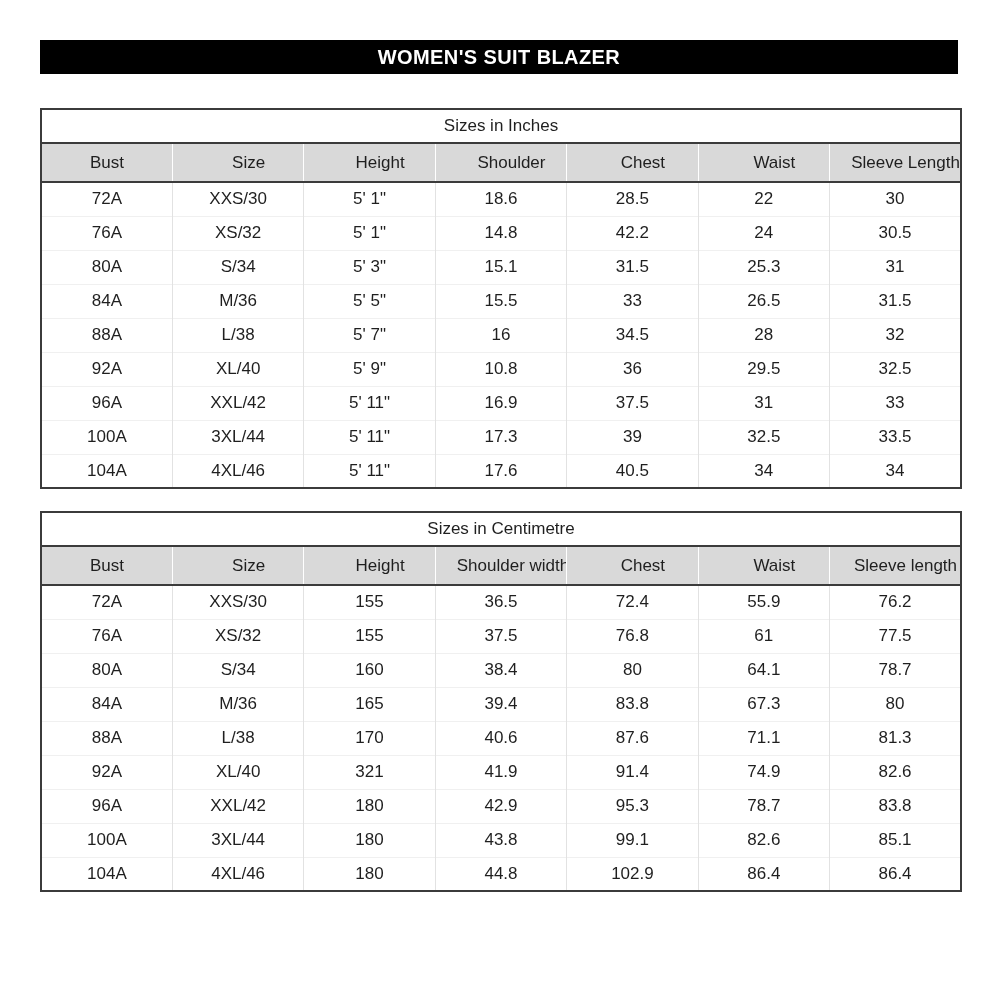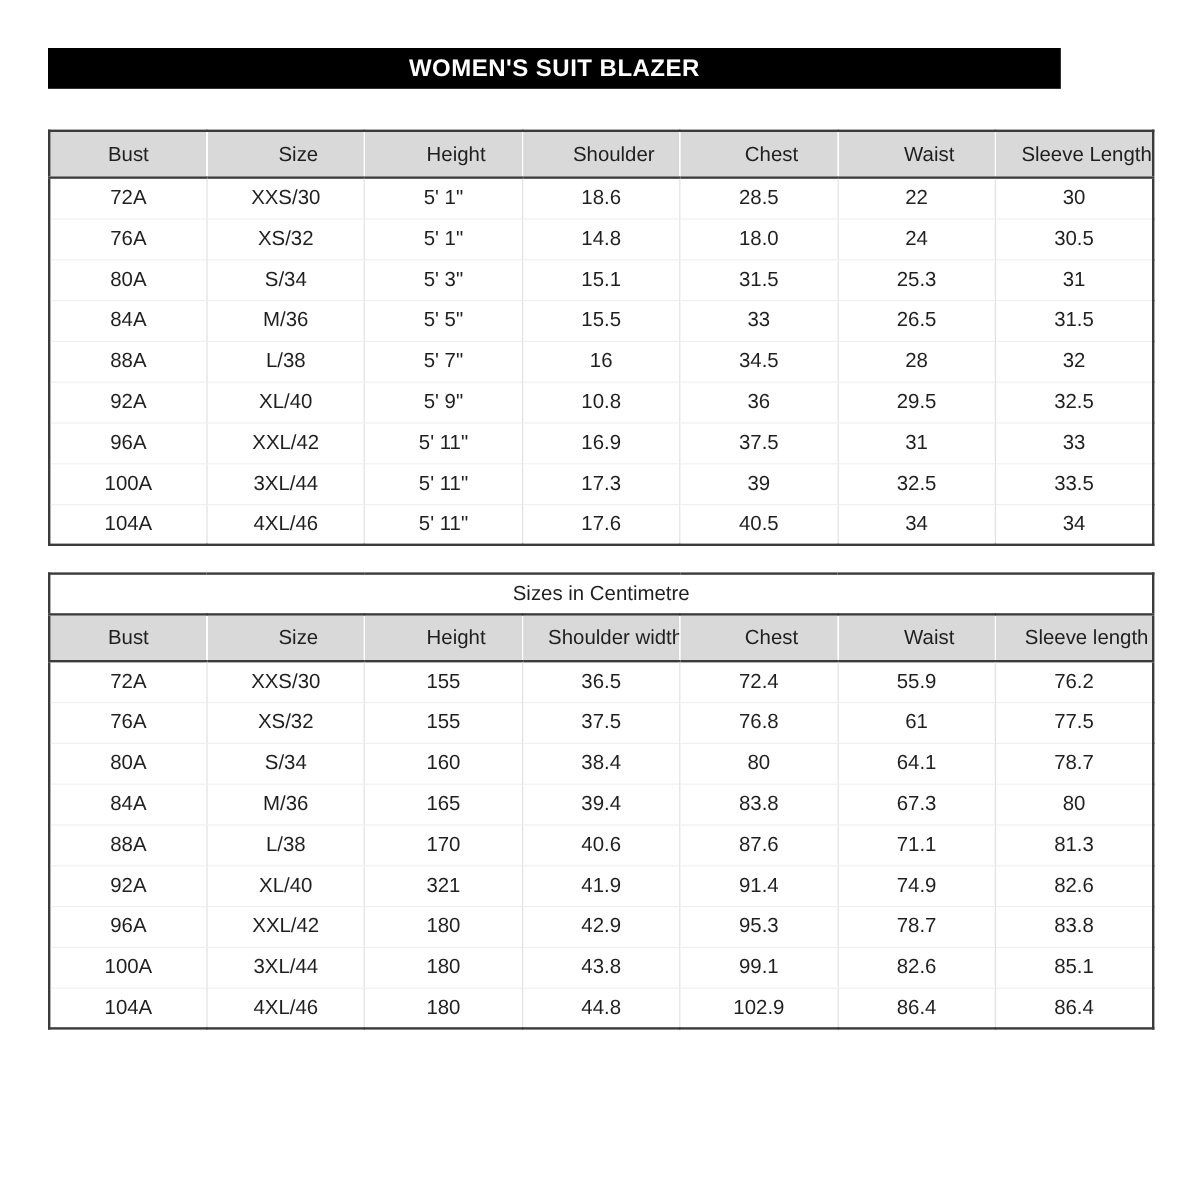--- a/index.html
+++ b/index.html
@@ -7,21 +7,21 @@
   html, body {
     width: 1000px;
     height: 1000px;
     background: var(--page-bg, #ffffff);
     font-family: "Liberation Sans", "DejaVu Sans", sans-serif;
     color: var(--text, #1f1f1f);
   }
 
   .title-bar {
     margin: 40px 0 0 40px;
-    width: 844px;
+    width: 918px;
     height: 34px;
     background: var(--title-bar-bg, #000000);
     color: var(--title-bar-text, #ffffff);
     font-size: 20px;
     font-weight: bold;
     line-height: 34px;
     text-align: center;
     letter-spacing: 0.4px;
   }
 
@@ -62,20 +62,23 @@
   .size-table tbody td + td { border-left: 1px solid var(--column-separator, #e2e2e2); }
   .size-table tbody tr + tr td { border-top: 1px solid var(--row-separator, #f0f0f0); }
 </style>
 </head>
 <body>
 
 <div class="title-bar">WOMEN'S SUIT BLAZER</div>
 
 <table class="size-table first">
   <thead>
+    <tr class="table-title-row">
+      <td colspan="7">Sizes in Inches</td>
+    </tr>
     <tr class="col-header-row">
         <th>Bust</th>
         <th>Size</th>
         <th>Height</th>
         <th>Shoulder</th>
         <th>Chest</th>
         <th>Waist</th>
         <th>Sleeve Length</th>
       </tr>
   </thead>
@@ -87,21 +90,21 @@
         <td>18.6</td>
         <td>28.5</td>
         <td>22</td>
         <td>30</td>
       </tr>
       <tr>
         <td>76A</td>
         <td>XS/32</td>
         <td>5' 1"</td>
         <td>14.8</td>
-        <td>18.0</td>
+        <td>42.2</td>
         <td>24</td>
         <td>30.5</td>
       </tr>
       <tr>
         <td>80A</td>
         <td>S/34</td>
         <td>5' 3"</td>
         <td>15.1</td>
         <td>31.5</td>
         <td>25.3</td>

